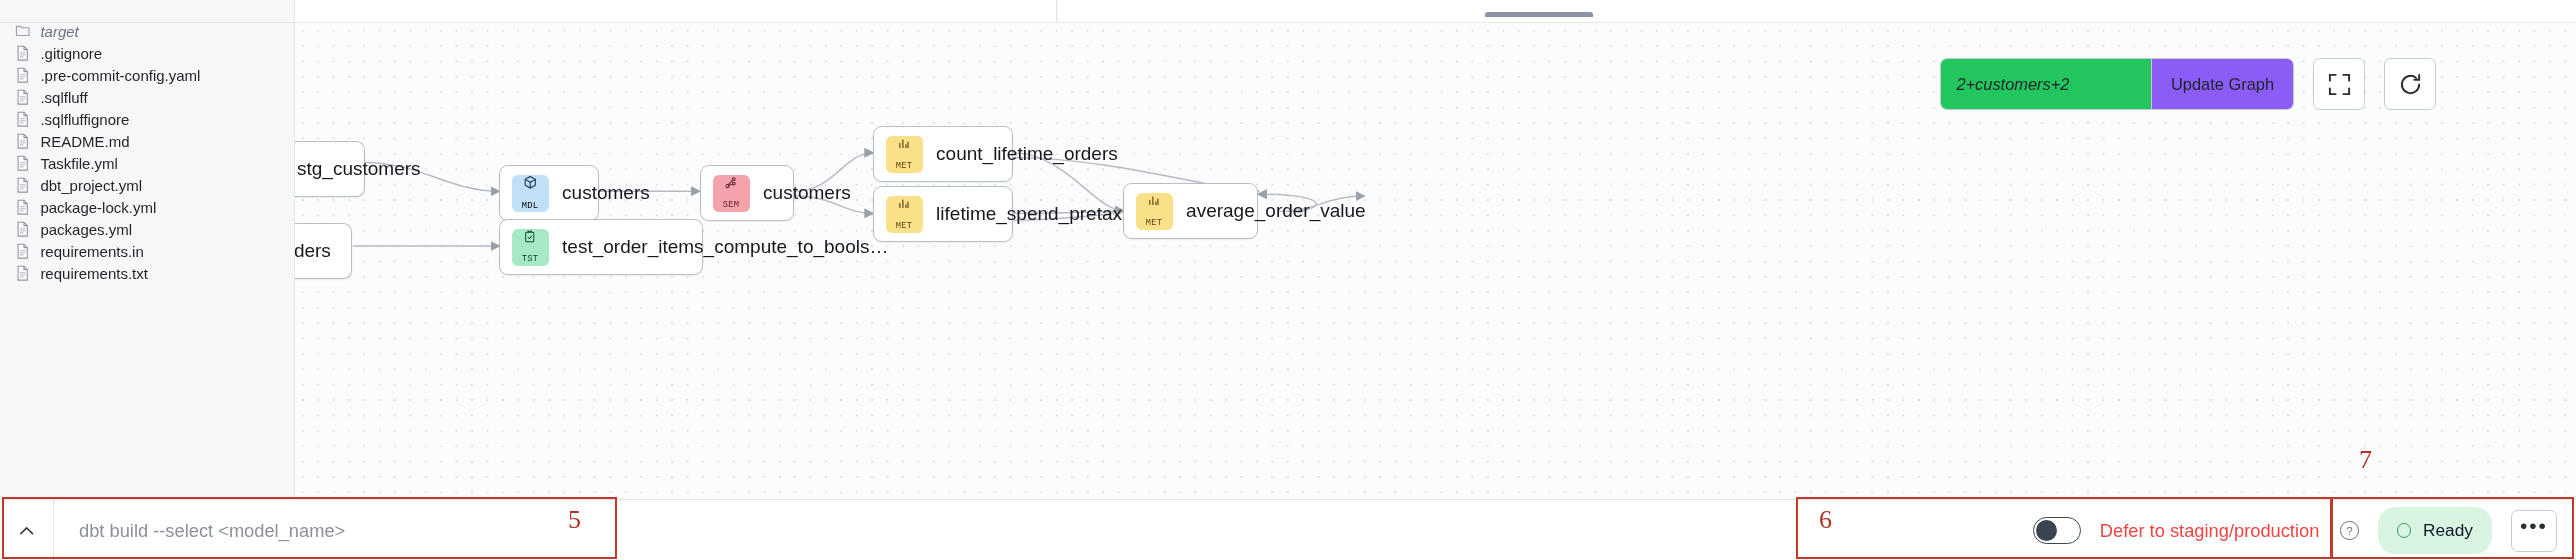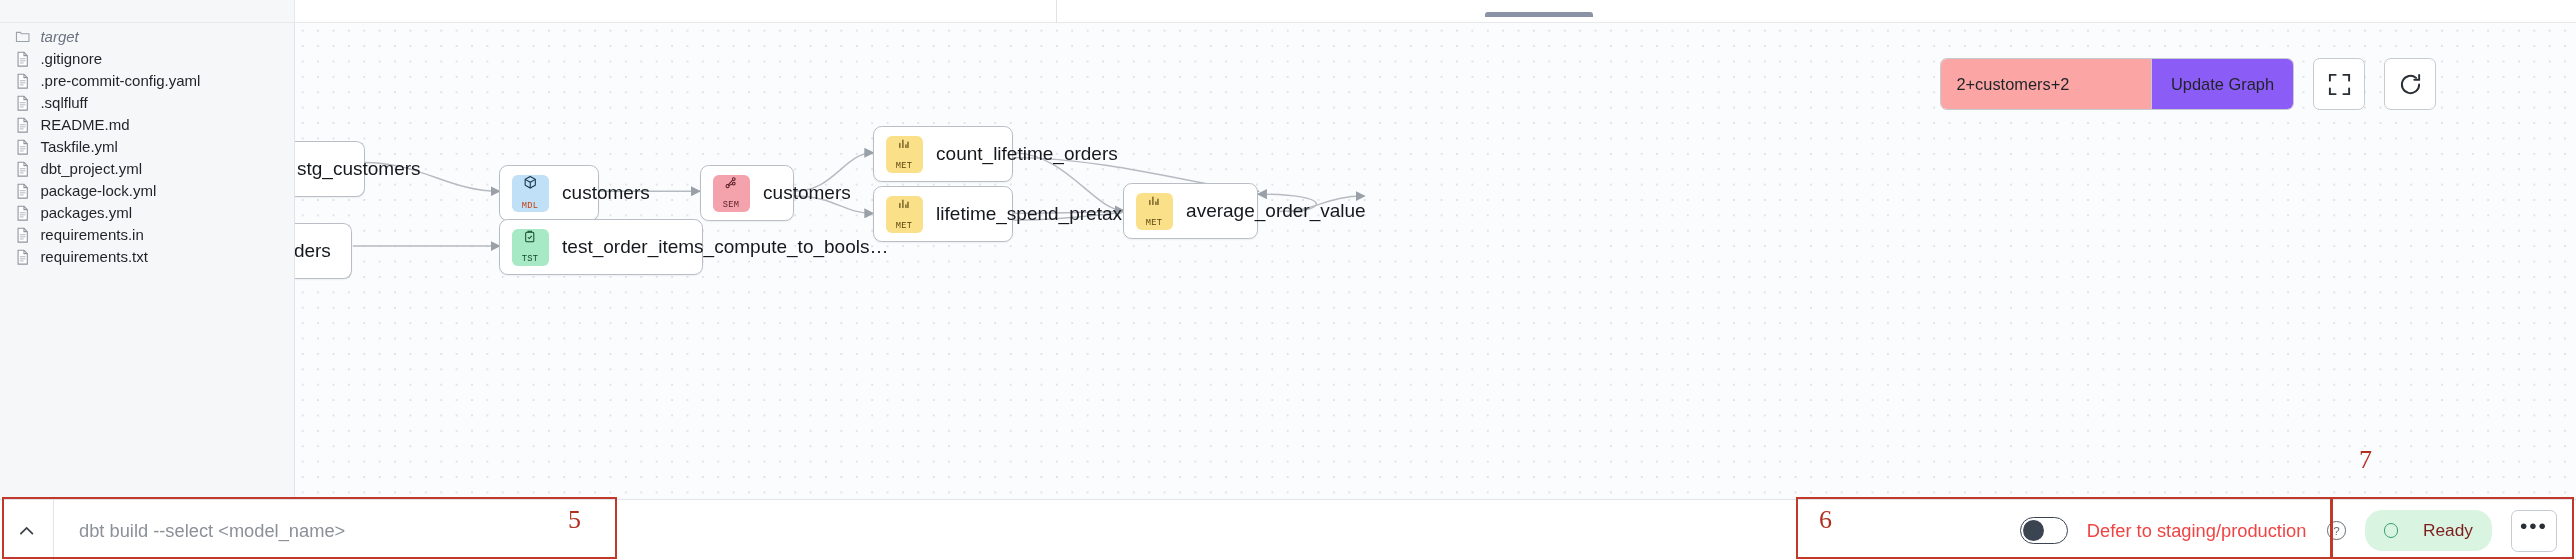--- a/index.html
+++ b/index.html
@@ -46,21 +46,21 @@
     flex: 0 0 295px;
     background: #f6f7f8;
     border-right: 1px solid #e2e4e8;
     padding-top: 0px;
     overflow: hidden;
     position: relative;
   }
   .file-row {
     height: 22px;
     display: flex;
-    align-items: flex-end;
+    align-items: flex-start;
     padding-left: 15.4px;
     gap: 9.6px;
     font-size: 15px;
     color: #1f2328;
     white-space: nowrap;
   }
   .file-row .fname.folder { font-style: italic; color: #6b7280; }
   .ico { width: 15.4px; height: 16.4px; flex: 0 0 15.4px; display:block; }
 
   
@@ -85,26 +85,27 @@
   .search-group {
     display: flex;
     height: 52px;
     border: 1px solid #c6cad1;
     border-radius: 6.7px;
     background: #ffffff;
     overflow: hidden;
   }
   .search-input {
     border: none; outline: none;
-    background: #fca5a5;
+    background: #22c55e;
     width: 210px;
     padding: 0 15.4px;
     font-family: "Liberation Sans", sans-serif;
     font-size: 16.4px;
     color: #1f2328;
+    font-style: italic;
   }
   .update-btn {
     border: none;
     border-left: 1px solid #c6cad1;
     background: #8b5cf6;
     padding: 0 19px;
     font-family: "Liberation Sans", sans-serif;
     font-size: 16.4px;
     color: #1f2328;
     cursor: pointer;
@@ -138,21 +139,21 @@
   .badge {
     width: 37px; height: 37px;
     border-radius: 5.8px;
     display: flex; flex-direction: column;
     align-items: center; justify-content: center;
     gap: 8px;
     flex: 0 0 37px;
   }
   .badge .bglyph { line-height: 1; display:block; }
   .badge .btext { font-size: 8.7px; letter-spacing: 0.3px; line-height: 1; margin-top: 1px; font-family: "Liberation Mono", monospace; }
-  .b-mdl { background: #bfe0f7; color: #c2410c; }
+  .b-mdl { background: #bfe0f7; color: #000000; }
   .b-sem { background: #f4a3ac; color: #5a1e26; }
   .b-met { background: #fbe08a; color: #5a4611; }
   .b-tst { background: #a6e9c4; color: #14452c; }
   .b-qry { background: #d9dadd; color: #2c2f34; }
   .node-label { font-size: 19px; color: #15181d; }
 
   svg.edges { position: absolute; inset: 0; width: 100%; height: 100%; z-index: 1; pointer-events: none; }
 
   
   .bottom-bar {
@@ -208,26 +209,26 @@
   }
   .defer-label { font-size: 18.3px; color: #ef4444; font-weight: normal; white-space: nowrap; }
   .help-icon {
     width: 18.3px; height: 18.3px; border-radius: 50%;
     border: 1.3px solid #6a7078;
     color: #6a7078; font-size: 11.6px;
     display: flex; align-items: center; justify-content: center;
     margin-left: 1.9px;
   }
   .ready-badge {
-    display: flex; align-items: center; gap: 25px;
+    display: flex; align-items: center; gap: 12px;
     background: #d9f5e2;
     border-radius: 17.3px;
-    height: 41px;
+    height: 47px;
     padding: 0 19px;
-    color: #7f1d1d;
+    color: #0f172a;
     font-size: 17.3px;
     white-space: nowrap;
     cursor: pointer;
   }
   .ready-dot {
     width: 14.5px; height: 14.5px; border-radius: 50%;
     border: 1.7px solid #36a06a;
     background: transparent;
   }
   .more-btn {
@@ -305,20 +306,30 @@
       </div>
       <div class="file-row">
         <span class="ico">
           <svg viewBox="0 0 16 17" width="15.4" height="16.4">
               <path d="M3.2 1.3h6.1l3.5 3.5v10.9H3.2z" fill="#fff" stroke="#8d949e" stroke-width="1.1"></path>
               <path d="M9.3 1.3v3.5h3.5" fill="none" stroke="#8d949e" stroke-width="1.1"></path>
               <path d="M5 8h6M5 10.2h6M5 12.4h4" stroke="#aeb4bc" stroke-width="1"></path>
             </svg>
         </span>
         <span class="fname">.sqlfluff</span>
+      </div>
+      <div class="file-row">
+        <span class="ico">
+          <svg viewBox="0 0 16 17" width="15.4" height="16.4">
+              <path d="M3.2 1.3h6.1l3.5 3.5v10.9H3.2z" fill="#fff" stroke="#8d949e" stroke-width="1.1"></path>
+              <path d="M9.3 1.3v3.5h3.5" fill="none" stroke="#8d949e" stroke-width="1.1"></path>
+              <path d="M5 8h6M5 10.2h6M5 12.4h4" stroke="#aeb4bc" stroke-width="1"></path>
+            </svg>
+        </span>
+        <span class="fname">.sqlfluffignore</span>
       </div>
       <div class="file-row">
         <span class="ico">
           <svg viewBox="0 0 16 17" width="15.4" height="16.4">
               <path d="M3.2 1.3h6.1l3.5 3.5v10.9H3.2z" fill="#fff" stroke="#8d949e" stroke-width="1.1"></path>
               <path d="M9.3 1.3v3.5h3.5" fill="none" stroke="#8d949e" stroke-width="1.1"></path>
               <path d="M5 8h6M5 10.2h6M5 12.4h4" stroke="#aeb4bc" stroke-width="1"></path>
             </svg>
         </span>
         <span class="fname">README.md</span>

